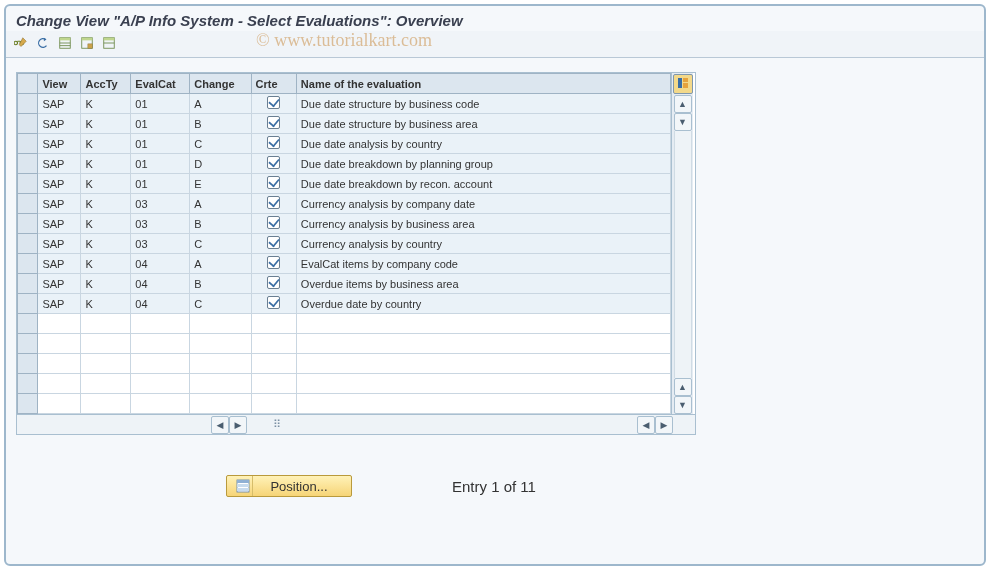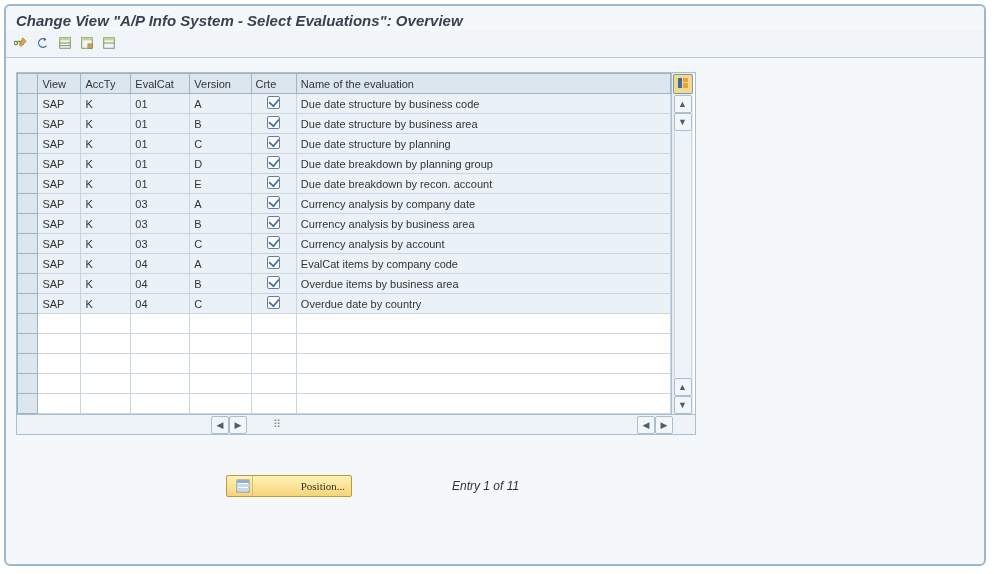--- a/index.html
+++ b/index.html
@@ -62,21 +62,21 @@
   }
   .grid {
     border-collapse: collapse;
     width: 654px;
     background: #fff;
   }
   .grid th {
     background: #dce6ef;
     border: 1px solid #9fb3c4;
     padding: 2px 4px;
-    font-weight: normal;
+    font-weight: bold;
     text-align: left;
     height: 20px;
     color: #333;
   }
   .grid td {
     border: 1px solid #c9d6e1;
     padding: 2px 4px;
     height: 20px;
     background: #eaf2f8;
     vertical-align: middle;
@@ -175,43 +175,43 @@
     height: 22px;
     width: 126px;
     border-radius: 2px;
     cursor: pointer;
   }
   .pos-btn .ico {
     width: 20px; height: 20px;
     display: flex; align-items: center; justify-content: center;
     border-right: 1px solid #d6bd6a;
   }
-  .pos-btn .lbl { flex:1; text-align: right; font-size: 11px; color: #333; font-family: Liberation Serif, serif; }
+  .pos-btn .lbl { flex:1; text-align: center; font-size: 13px; color: #333; }
   .entry-txt {
     margin-left: 100px;
-    font-size: 12px;
+    font-size: 15px;
     color: #333;
-    font-style: italic;
   }
   .watermark {
     position: absolute;
     top: 24px;
     left: 250px;
     font-size: 18px;
     color: #d9b78d;
     opacity: 0.9;
     pointer-events: none;
     font-family: Georgia, serif;
   }
 </style>
 </head>
 <body>
 
 <div class="window">
   <div class="title-bar">Change View "A/P Info System - Select Evaluations": Overview</div>
+  <div class="watermark">© www.tutorialkart.com</div>
   <div class="toolbar">
     <button class="tool-btn">
       <span>
         <svg viewBox="0 0 16 16">
             <path d="M2 6 a2 2 0 1 0 0.01 0 M9 6 a2 2 0 1 0 0.01 0 M4 6 L7 6" stroke="#6b7f24" stroke-width="1.3" fill="none"></path>
             <path d="M10 2 L14 6 L8 12 L6 10 Z" fill="#d6a94c" stroke="#8a6b2c" stroke-width="0.6"></path>
           </svg>
       </span>
     </button>
     <button class="tool-btn">
@@ -254,21 +254,21 @@
 
   <div class="content">
     <div class="grid-wrap">
       <table class="grid">
         <thead>
           <tr>
             <th class="sel"></th>
             <th class="col-view">View</th>
             <th class="col-accty">AccTy</th>
             <th class="col-evalcat">EvalCat</th>
-            <th class="col-version">Version</th>
+            <th class="col-version">Change</th>
             <th class="col-crte">Crte</th>
             <th class="col-name">Name of the evaluation</th>
           </tr>
         </thead>
         <tbody id="tbody">
             <tr>
     <td class="sel"></td>
     <td class="col-view">SAP</td>
     <td class="col-accty">K</td>
     <td class="col-evalcat">01</td>
@@ -285,21 +285,21 @@
     <td class="col-crte crte-cell"><span class="checkbox"></span></td>
     <td class="col-name">Due date structure by business area</td>
             </tr>
             <tr>
     <td class="sel"></td>
     <td class="col-view">SAP</td>
     <td class="col-accty">K</td>
     <td class="col-evalcat">01</td>
     <td class="col-version">C</td>
     <td class="col-crte crte-cell"><span class="checkbox"></span></td>
-    <td class="col-name">Due date structure by planning</td>
+    <td class="col-name">Due date analysis by country</td>
             </tr>
             <tr>
     <td class="sel"></td>
     <td class="col-view">SAP</td>
     <td class="col-accty">K</td>
     <td class="col-evalcat">01</td>
     <td class="col-version">D</td>
     <td class="col-crte crte-cell"><span class="checkbox"></span></td>
     <td class="col-name">Due date breakdown by planning group</td>
             </tr>
@@ -330,21 +330,21 @@
     <td class="col-crte crte-cell"><span class="checkbox"></span></td>
     <td class="col-name">Currency analysis by business area</td>
             </tr>
             <tr>
     <td class="sel"></td>
     <td class="col-view">SAP</td>
     <td class="col-accty">K</td>
     <td class="col-evalcat">03</td>
     <td class="col-version">C</td>
     <td class="col-crte crte-cell"><span class="checkbox"></span></td>
-    <td class="col-name">Currency analysis by account</td>
+    <td class="col-name">Currency analysis by country</td>
             </tr>
             <tr>
     <td class="sel"></td>
     <td class="col-view">SAP</td>
     <td class="col-accty">K</td>
     <td class="col-evalcat">04</td>
     <td class="col-version">A</td>
     <td class="col-crte crte-cell"><span class="checkbox"></span></td>
     <td class="col-name">EvalCat items by company code</td>
             </tr>

